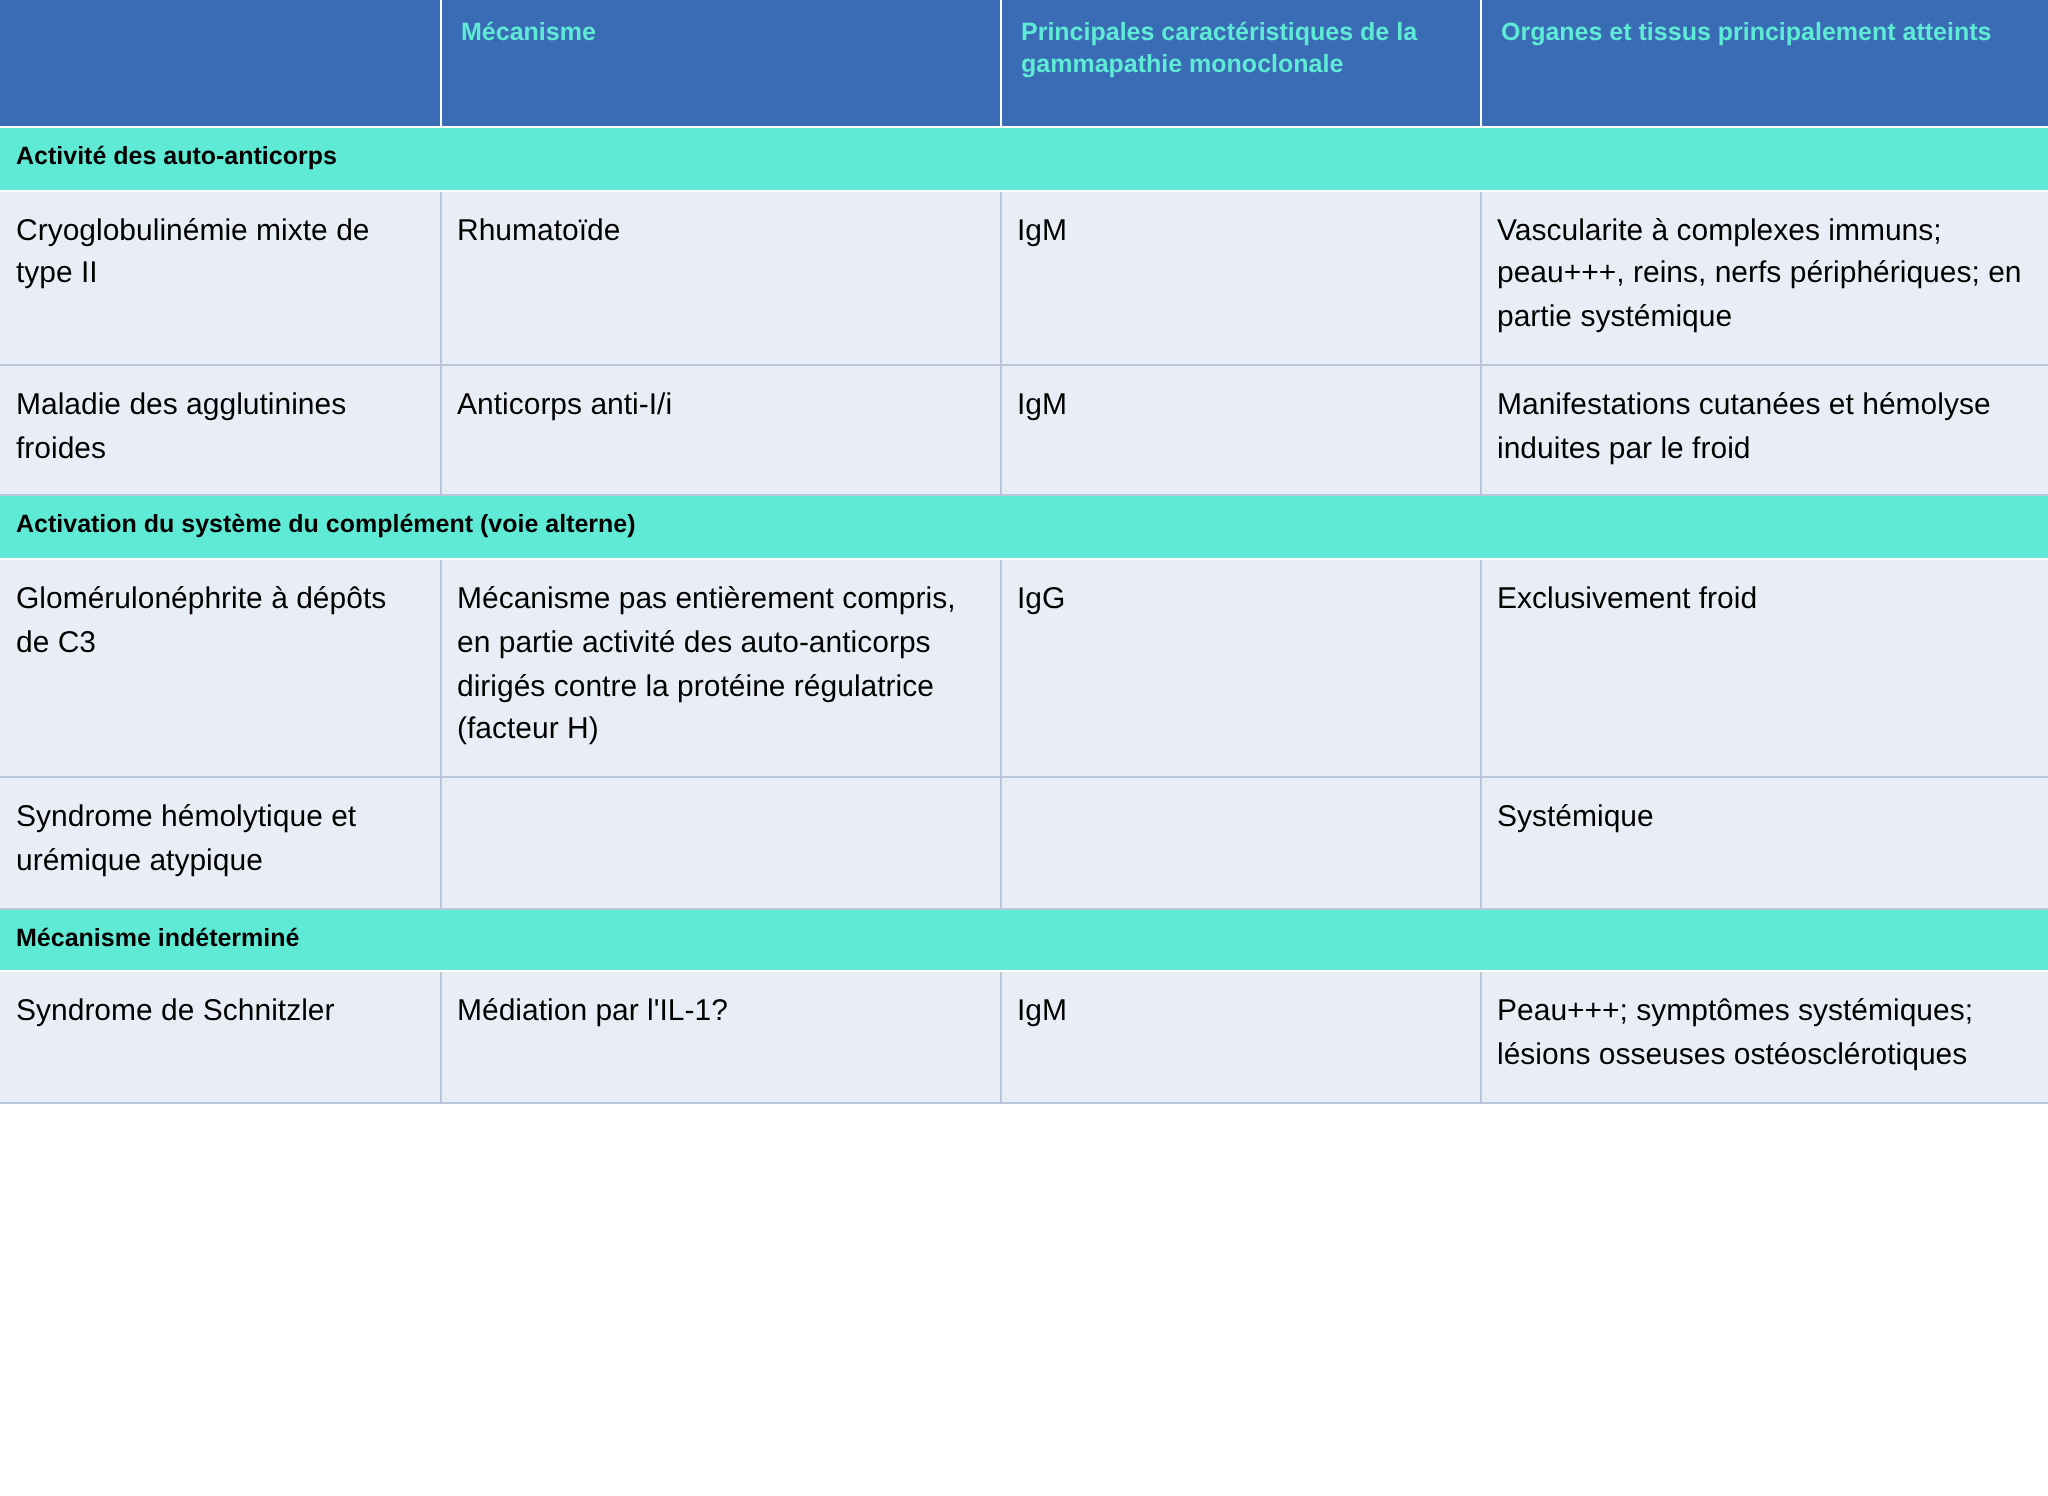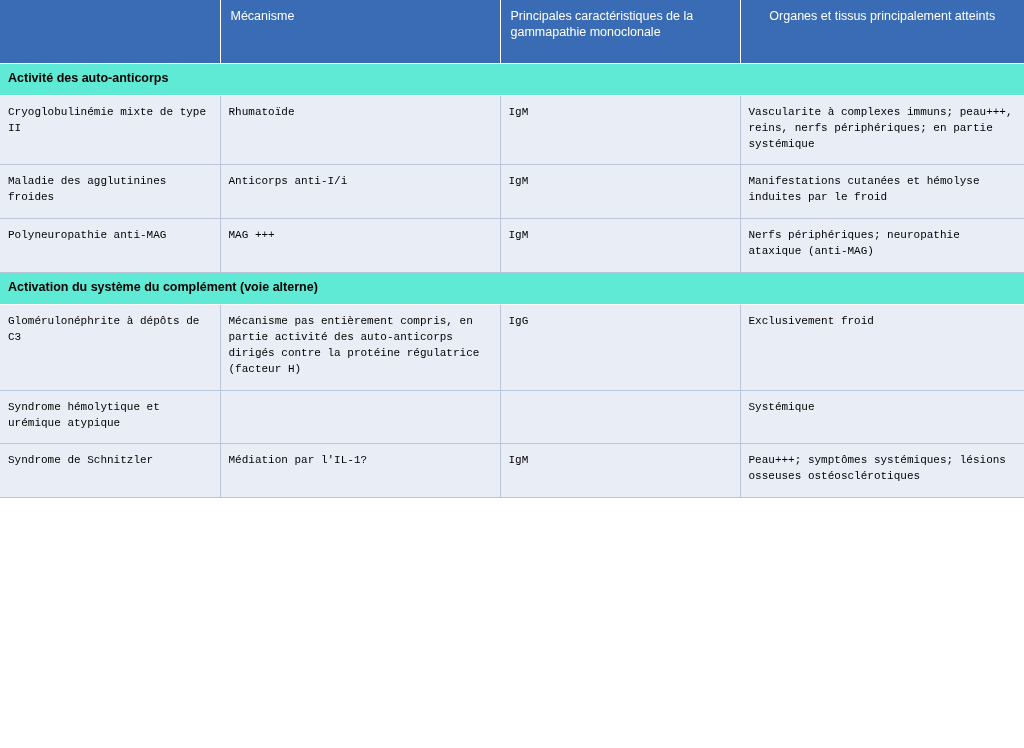--- a/index.html
+++ b/index.html
@@ -25,53 +25,52 @@
     table-layout: fixed;
     font-size: 12.5px;
   }
   col.c1 { width: 220px; }
   col.c2 { width: 280px; }
   col.c3 { width: 240px; }
   col.c4 { width: 284px; }
 
   thead th {
     background: #3a6cb5;
-    color: #ffffff;
-    font-weight: normal;
+    color: #5eead4;
+    font-weight: bold;
     text-align: left;
     vertical-align: top;
     padding: 9px 10px 12px 10px;
     font-size: 12.5px;
     line-height: 1.25;
     border-right: 1px solid #ffffff;
     height: 42px;
   }
   thead th.blank {
     background: #3a6cb5;
   }
-  thead th:last-child { border-right: none; text-align: center; }
+  thead th:last-child { border-right: none; }
 
   tr.section td {
     background: #5eead4;
     font-weight: bold;
     padding: 7px 10px 8px 8px;
     font-size: 12.5px;
     border-top: 1px solid #ffffff;
     border-bottom: 1px solid #ffffff;
     line-height: 1.25;
   }
 
   tr.data td {
     vertical-align: top;
     padding: 9px 10px 12px 8px;
     border-right: 1px solid #b9c6da;
     border-bottom: 1px solid #b9c6da;
     line-height: 1.45;
-    font-size: 11px;
-    font-family: Liberation Mono, monospace;
+    font-size: 15px;
   }
   tr.data td:last-child { border-right: none; }
   tr.data.shade td { background: #e9eef6; }
   tr.data td.col1 { padding-left: 8px; }
 </style>
 </head>
 <body>
 
 <div id="table-wrap">
   <table class="dz-table">
@@ -99,44 +98,41 @@
         <td>Rhumatoïde</td>
         <td>IgM</td>
         <td>Vascularite à complexes immuns; peau+++, reins, nerfs périphériques; en partie systémique</td>
       </tr>
       <tr class="data shade">
         <td class="col1">Maladie des agglutinines froides</td>
         <td>Anticorps anti-I/i</td>
         <td>IgM</td>
         <td>Manifestations cutanées et hémolyse induites par le froid</td>
       </tr>
-      <tr class="data shade">
-        <td class="col1">Polyneuropathie anti-MAG</td>
-        <td>MAG +++</td>
-        <td>IgM</td>
-        <td>Nerfs périphériques; neuropathie ataxique (anti-MAG)</td>
-      </tr>
 
       <tr class="section">
         <td colspan="4">Activation du système du complément (voie alterne)</td>
       </tr>
       <tr class="data shade">
         <td class="col1">Glomérulonéphrite à dépôts de C3</td>
         <td>Mécanisme pas entièrement compris, en partie activité des auto-anticorps dirigés contre la protéine régulatrice (facteur H)</td>
         <td>IgG</td>
         <td>Exclusivement froid</td>
       </tr>
       <tr class="data shade">
         <td class="col1">Syndrome hémolytique et urémique atypique</td>
         <td></td>
         <td></td>
         <td>Systémique</td>
       </tr>
 
 
+      <tr class="section">
+        <td colspan="4">Mécanisme indéterminé</td>
+      </tr>
       <tr class="data shade">
         <td class="col1">Syndrome de Schnitzler</td>
         <td>Médiation par l'IL-1?</td>
         <td>IgM</td>
         <td>Peau+++; symptômes systémiques; lésions osseuses ostéosclérotiques</td>
       </tr>
 
     </tbody>
   </table>
 </div>

